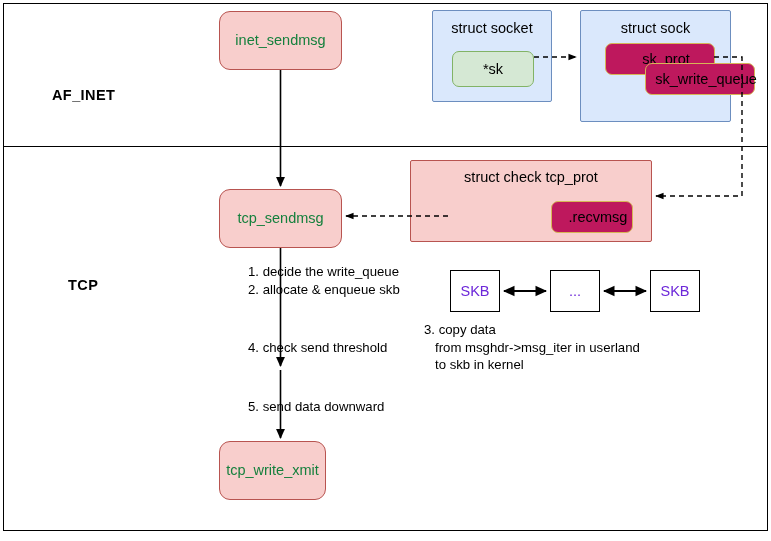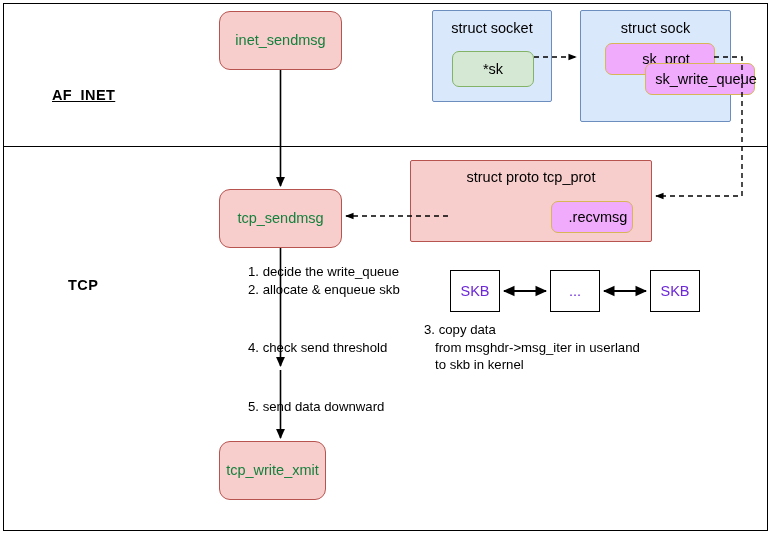--- a/index.html
+++ b/index.html
@@ -23,60 +23,60 @@
 
   
   .cont{border-width:1.3px;border-style:solid;border-radius:2px;}
   .cont-blue{background:#dae8fc;border-color:#6c8ebf;}
   .cont-pink{background:#f8cecc;border-color:#b85450;}
   .cont-title{position:absolute;left:0;right:0;text-align:center;font-size:14.5px;color:#000;}
 
   
   .chip{border-radius:7px;display:flex;align-items:center;justify-content:center;
         font-size:14.5px;color:#000;border-width:1.3px;border-style:solid;}
-  .chip-yellow{background:#f0abfc;border-color:#d6b656;padding-left:12px;}
+  .chip-yellow{background:#be185d;border-color:#d6b656;padding-left:12px;}
   .chip-green{background:#d5e8d4;border-color:#82b366;}
 
   
   .sqbox{background:#fff;border:1.6px solid #000;display:flex;align-items:center;
          justify-content:center;font-size:14.5px;color:#6d28d9;}
 
   
   .note{font-size:13.2px;color:#000;line-height:17.5px;white-space:pre;}
 
   svg.overlay{position:absolute;left:0;top:0;width:771px;height:541px;pointer-events:none;}
 </style>
 </head>
 <body>
 
 <div id="canvas">
 
   <div class="abs frame"></div>
   <div class="abs divider"></div>
 
-  <div class="abs layer-label" style="left:52px;top:85px;width:120px;height:20px;text-decoration:underline;">AF_INET</div>
+  <div class="abs layer-label" style="left:52px;top:85px;width:120px;height:20px;">AF_INET</div>
   <div class="abs layer-label" style="left:68px;top:275px;width:120px;height:20px;">TCP</div>
 
   <div class="abs node" style="left:219px;top:11px;width:123px;height:59px;">inet_sendmsg</div>
 
   <div class="abs cont cont-blue" style="left:432px;top:10px;width:120px;height:92px;">
     <div class="cont-title" style="top:9px;">struct socket</div>
     <div class="abs chip chip-green" style="left:19px;top:40px;width:82px;height:36px;">*sk</div>
   </div>
 
   <div class="abs cont cont-blue" style="left:580px;top:10px;width:151px;height:112px;">
     <div class="cont-title" style="top:9px;">struct sock</div>
     <div class="abs chip chip-yellow" style="left:24px;top:32px;width:110px;height:32px;">sk_prot</div>
     <div class="abs chip chip-yellow" style="left:24px;top:52px;width:110px;height:32px;margin-left:40px;">sk_write_queue</div>
   </div>
 
   <div class="abs node" style="left:219px;top:189px;width:123px;height:59px;">tcp_sendmsg</div>
 
   <div class="abs cont cont-pink" style="left:410px;top:160px;width:242px;height:82px;">
-    <div class="cont-title" style="top:8px;">struct proto tcp_prot</div>
+    <div class="cont-title" style="top:8px;">struct check tcp_prot</div>
     <div class="abs chip chip-yellow" style="left:140px;top:40px;width:82px;height:32px;">.recvmsg</div>
   </div>
 
   <div class="abs sqbox" style="left:450px;top:270px;width:50px;height:42px;">SKB</div>
   <div class="abs sqbox" style="left:550px;top:270px;width:50px;height:42px;">...</div>
   <div class="abs sqbox" style="left:650px;top:270px;width:50px;height:42px;">SKB</div>
 
   <div class="abs note" style="left:248px;top:263px;width:230px;">1. decide the write_queue
 2. allocate &amp; enqueue skb</div>
   <div class="abs note" style="left:424px;top:321px;width:330px;">3. copy data

